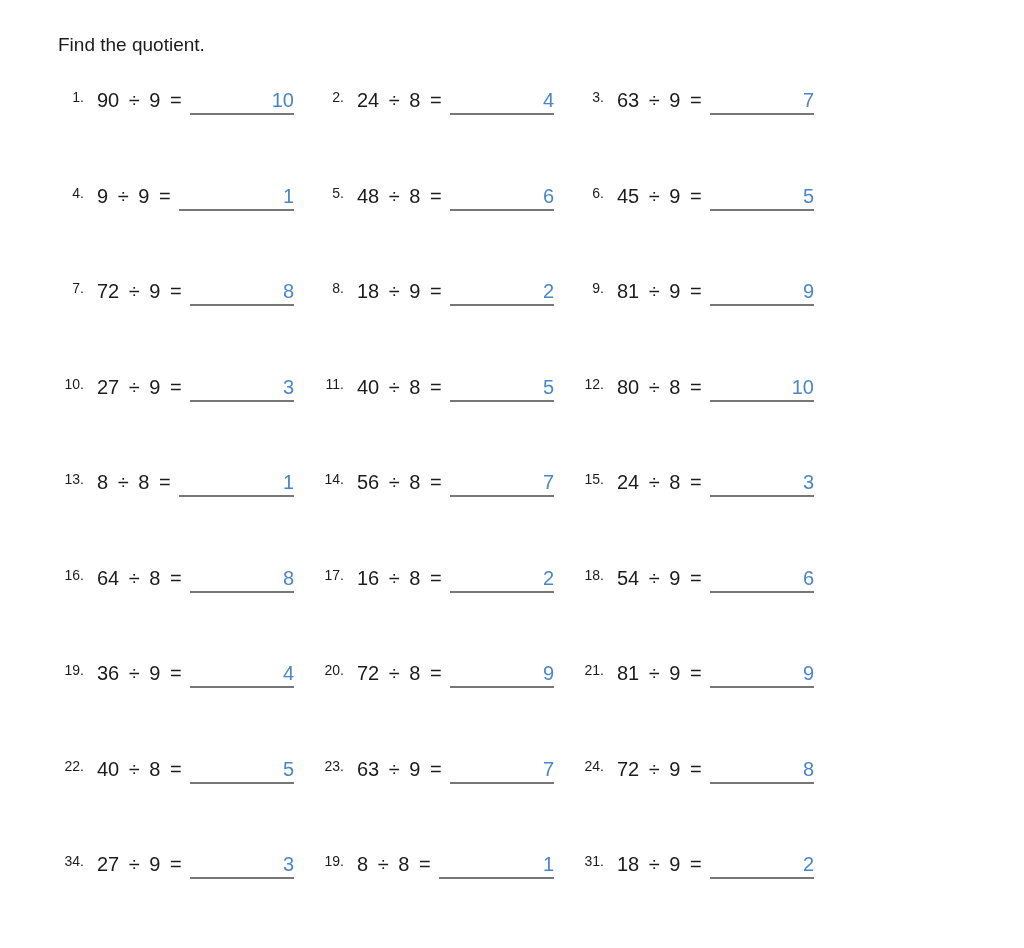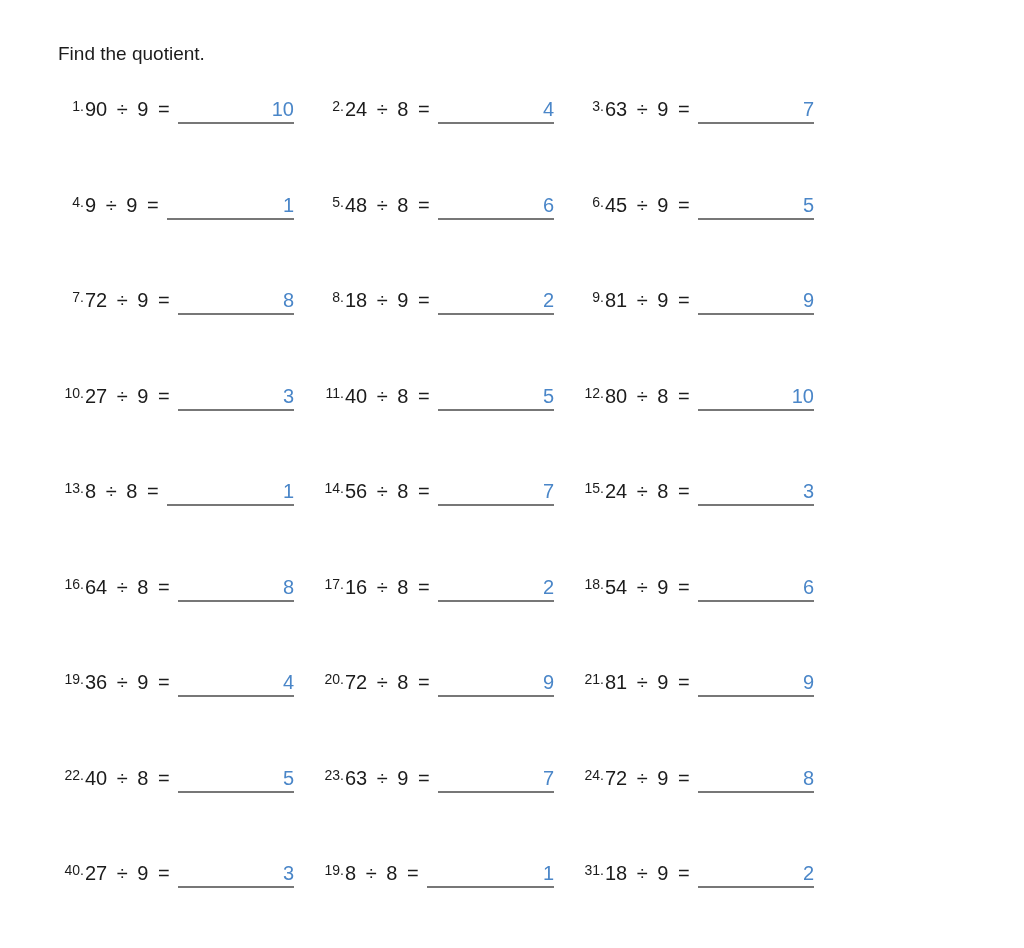--- a/index.html
+++ b/index.html
@@ -11,21 +11,21 @@
     width: 1024px;
     height: 948px;
     font-family: "Liberation Sans", sans-serif;
     color: var(--text-color, #1c1c1c);
     overflow: hidden;
   }
   .sheet {
     box-sizing: border-box;
     width: 876px;
     height: 948px;
-    padding: 43px 62px 0 50px;
+    padding: 34px 62px 0 50px;
   }
   .title {
     font-size: 19px;
     line-height: 22px;
     margin-left: 8px;
     color: var(--text-color, #1c1c1c);
   }
   .grid {
     margin-top: 33px;
     display: grid;
@@ -42,21 +42,21 @@
   .num {
     flex: none;
     width: 34px;
     text-align: right;
     font-size: 14px;
     position: relative;
     top: -5px;
     color: var(--text-color, #1c1c1c);
   }
   .expr {
-    margin-left: 1px;
+    margin-left: 13px;
     white-space: pre;
     word-spacing: 4px;
     color: var(--text-color, #1c1c1c);
   }
   .answer-line {
     flex: 1 1 auto;
     margin-left: 8px;
     border-bottom: 2px solid var(--underline-color, #777777);
     padding-bottom: 1px;
     color: var(--answer-color, #4a86c8);
@@ -211,21 +211,21 @@
     <span class="answer-line"><span class="answer">7</span></span>
   </div>
 
   <div class="problem">
     <span class="num">24.</span>
     <span class="expr">72 ÷ 9 =</span>
     <span class="answer-line"><span class="answer">8</span></span>
   </div>
 
   <div class="problem">
-    <span class="num">40.</span>
+    <span class="num">34.</span>
     <span class="expr">27 ÷ 9 =</span>
     <span class="answer-line"><span class="answer">3</span></span>
   </div>
 
   <div class="problem">
     <span class="num">19.</span>
     <span class="expr">8 ÷ 8 =</span>
     <span class="answer-line"><span class="answer">1</span></span>
   </div>
 

